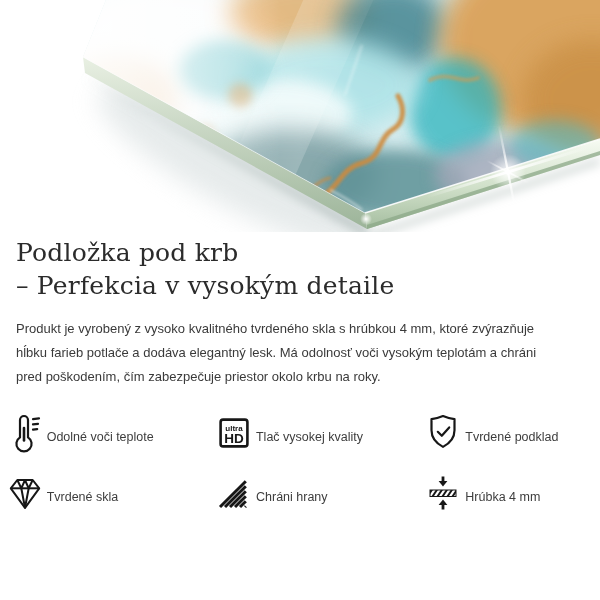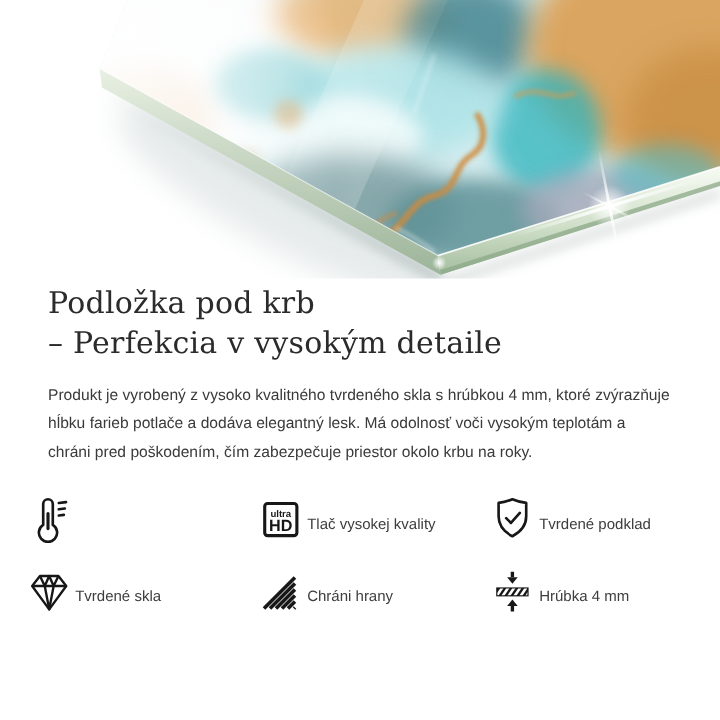--- a/index.html
+++ b/index.html
@@ -1,20 +1,20 @@
 <!DOCTYPE html>
 <html><head>
 <meta charset="utf-8">
 <style>
   html,body{margin:0;padding:0;background:#ffffff;}
   body{width:600px;height:600px;font-family:"Liberation Sans",sans-serif;-webkit-font-smoothing:antialiased;}
   .page{position:relative;width:600px;height:600px;overflow:hidden;background:#ffffff;}
   .hero{position:absolute;top:0;left:0;width:600px;height:232px;}
   .hero svg{display:block;}
-  .content{position:absolute;top:232px;left:0;width:600px;box-sizing:border-box;padding:0 40px;}
+  .content{position:absolute;top:232px;left:0;width:600px;box-sizing:border-box;padding:0 16px;}
   h1.title{margin:4px 0 0;font-family:"DejaVu Serif","Liberation Serif",serif;font-weight:400;
            font-size:25px;line-height:33px;color:#2b2b2b;letter-spacing:.2px;}
   h1.title span{display:block;}
   p.desc{margin:15px 0 0;font-size:13px;line-height:24px;color:#3a3a3a;max-width:527px;}
   .features{margin:20px -30px 0 -30px;display:grid;grid-template-columns:1fr 1fr 1fr;
             row-gap:14px;justify-items:center;}
   .feature{display:flex;align-items:center;width:176px;}
   .feature .icon{height:46px;display:flex;align-items:flex-end;justify-content:center;}
   .feature .label{margin-top:9px;font-size:12.5px;line-height:16px;color:#3d3d3d;}
   svg text{font-family:"Liberation Sans",sans-serif;}
@@ -140,20 +140,21 @@
       <div class="feature">
         <div class="icon">
           <svg width="44" height="44" viewBox="0 0 44 44" fill="none" stroke="#171717" stroke-width="2.2" stroke-linecap="round" stroke-linejoin="round">
             <path d="M17,26.4 V9 a4,4 0 0 1 8,0 v17.4 a7.6,7.6 0 1 1 -8,0 Z"></path>
             <path d="M21,17 V29.5" stroke-width="2.6"></path>
             <path d="M30,8.2 L36,7.4"></path>
               <path d="M30,13.4 L35,12.8"></path>
               <path d="M30,18.6 L34.2,18.1"></path>
           </svg>
         </div>
+        <div class="label">Odolné voči teplote</div>
       </div>
 
       <div class="feature">
         <div class="icon">
           <svg width="44" height="44" viewBox="0 0 44 44">
             <rect x="8.6" y="8.6" width="26.8" height="26.8" rx="2.5" fill="none" stroke="#171717" stroke-width="2.6"></rect>
             <text x="22" y="19.6" text-anchor="middle" font-size="8" font-weight="700" fill="#171717">ultra</text>
             <text x="22" y="31.6" text-anchor="middle" font-size="13.5" font-weight="700" fill="#171717">HD</text>
           </svg>
         </div>

